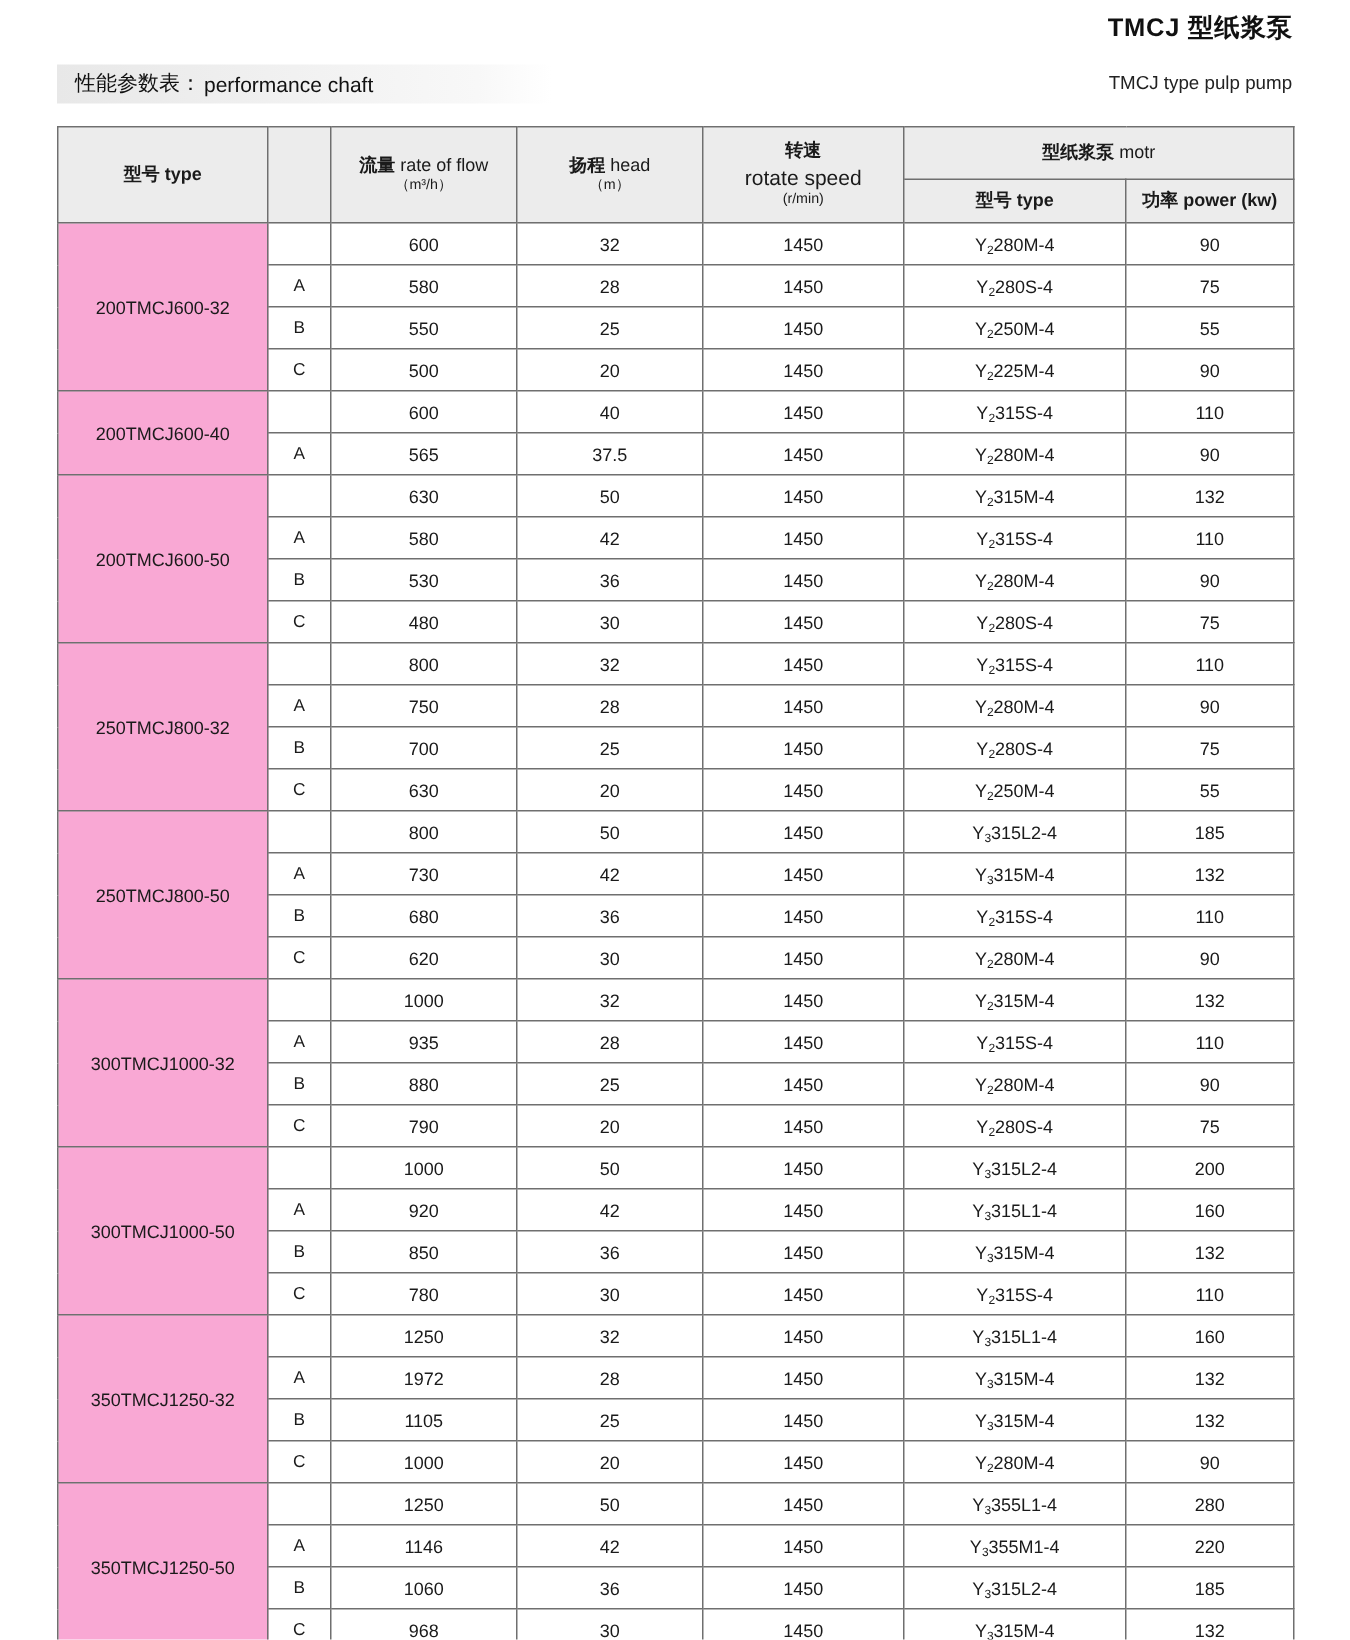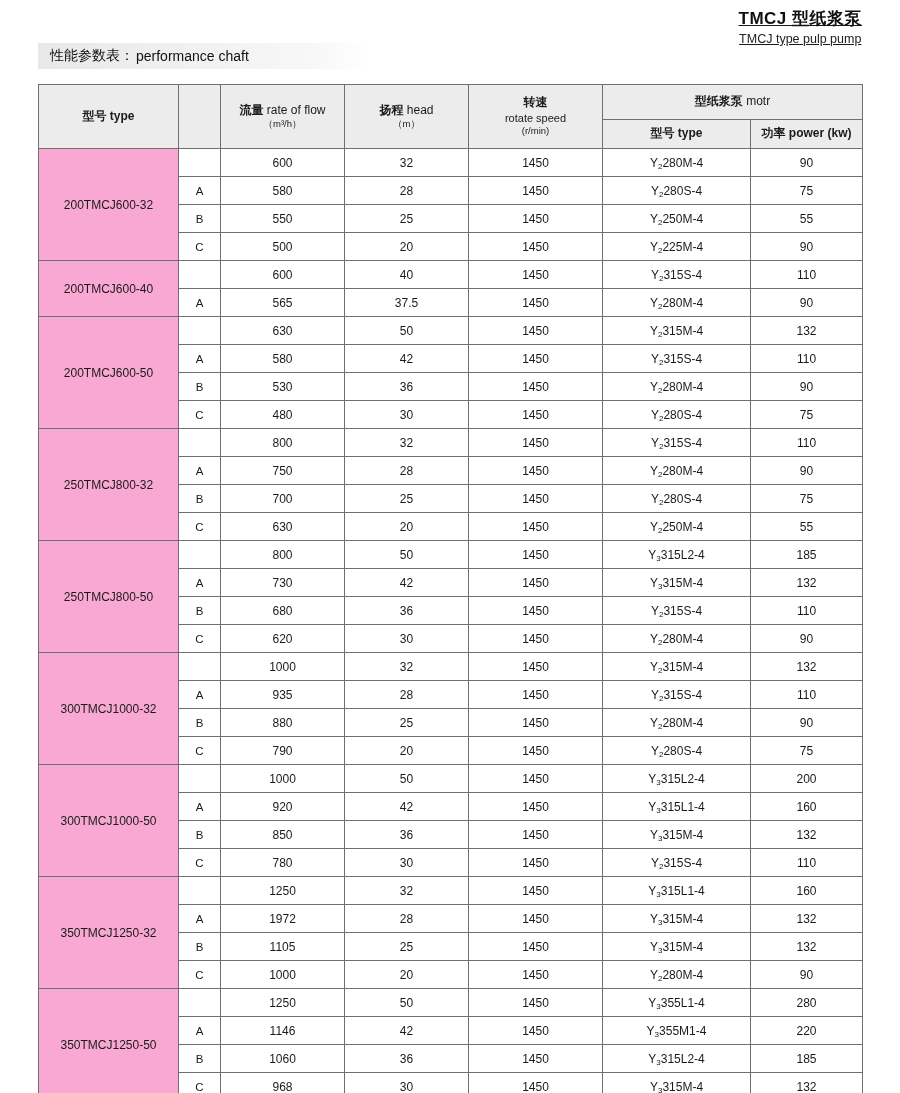--- a/index.html
+++ b/index.html
@@ -21,32 +21,31 @@
     position: relative;
     box-sizing: border-box;
   }
   
   .doc-header {
     position: absolute;
     right: 38px;
     top: 8px;
     text-align: center;
     line-height: 1.35;
-    text-decoration: underline;
   }
   .doc-header .title-cn {
     font-size: 17px;
     font-weight: bold;
     color: #111;
     letter-spacing: 0.5px;
   }
   .doc-header .title-en {
     font-size: 12.5px;
     color: #222;
-    margin-top: 0;
+    margin-top: 16px;
   }
   
   .section-bar {
     position: absolute;
     left: 38px;
     top: 43px;
     width: 330px;
     height: 26px;
     background: linear-gradient(to right, #e8e8e8, #f8f8f8 85%, #ffffff);
     display: flex;
@@ -139,21 +138,21 @@
           <span class="en">rate of flow</span>
           <div class="sub">（m³/h）</div>
         </th>
         <th class="hdr-top" rowspan="2">
           <span>扬程</span>
           <span class="en">head</span>
           <div class="sub">（m）</div>
         </th>
         <th class="hdr-top" rowspan="2">
           <div>转速</div>
-          <div class="en" style="font-size:11px">rotate speed</div>
+          <div class="en" style="font-size:14px">rotate speed</div>
           <div class="sub">(r/min)</div>
         </th>
         <th class="hdr-top" colspan="2">
           <span>型纸浆泵</span>
           <span class="en">motr</span>
         </th>
       </tr>
       <tr>
         <th class="hdr-sub">型号  type</th>
         <th class="hdr-sub">功率  power (kw)</th>

